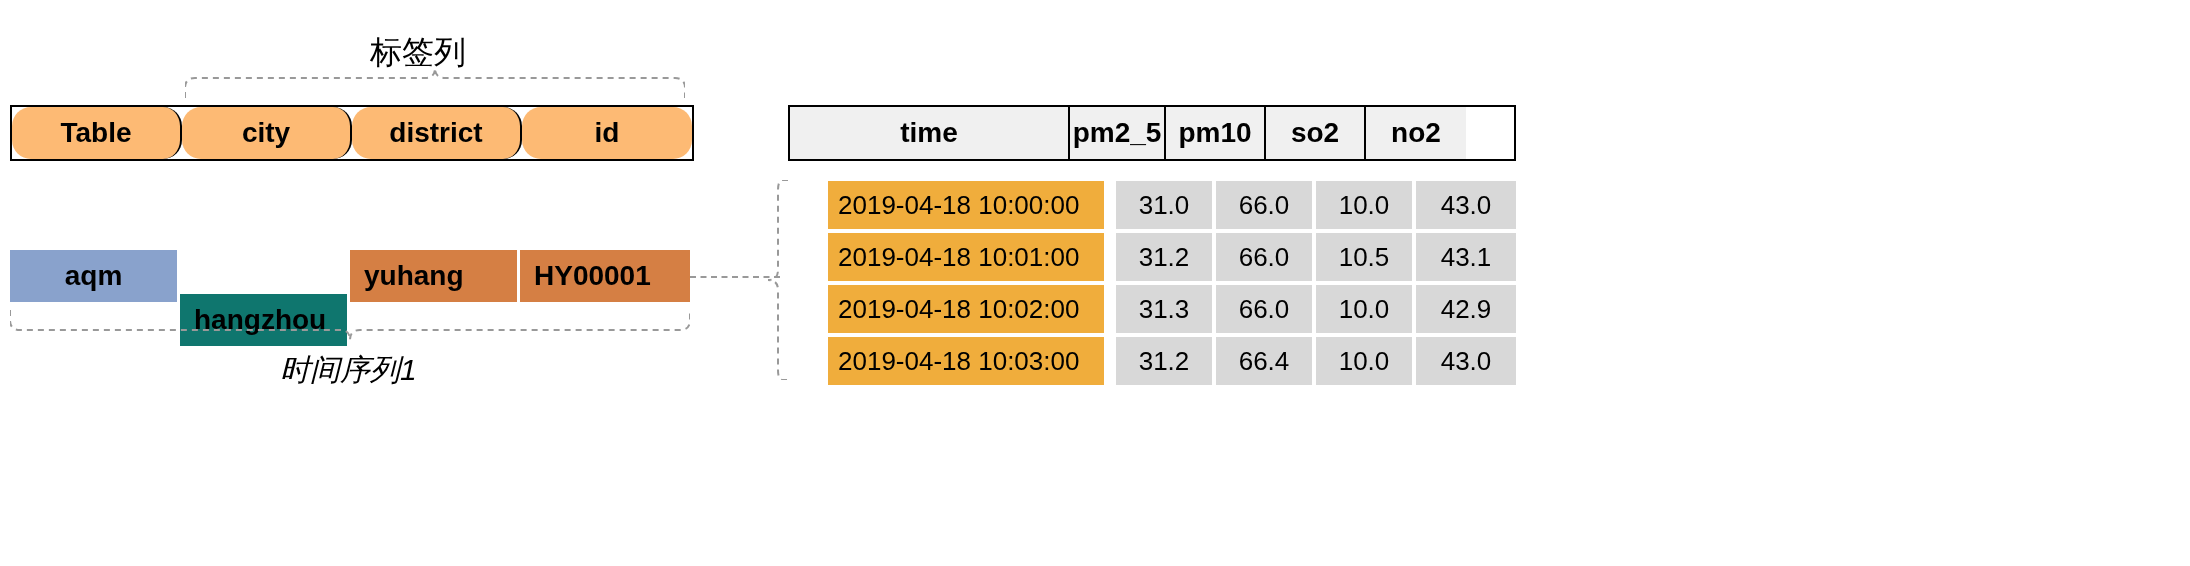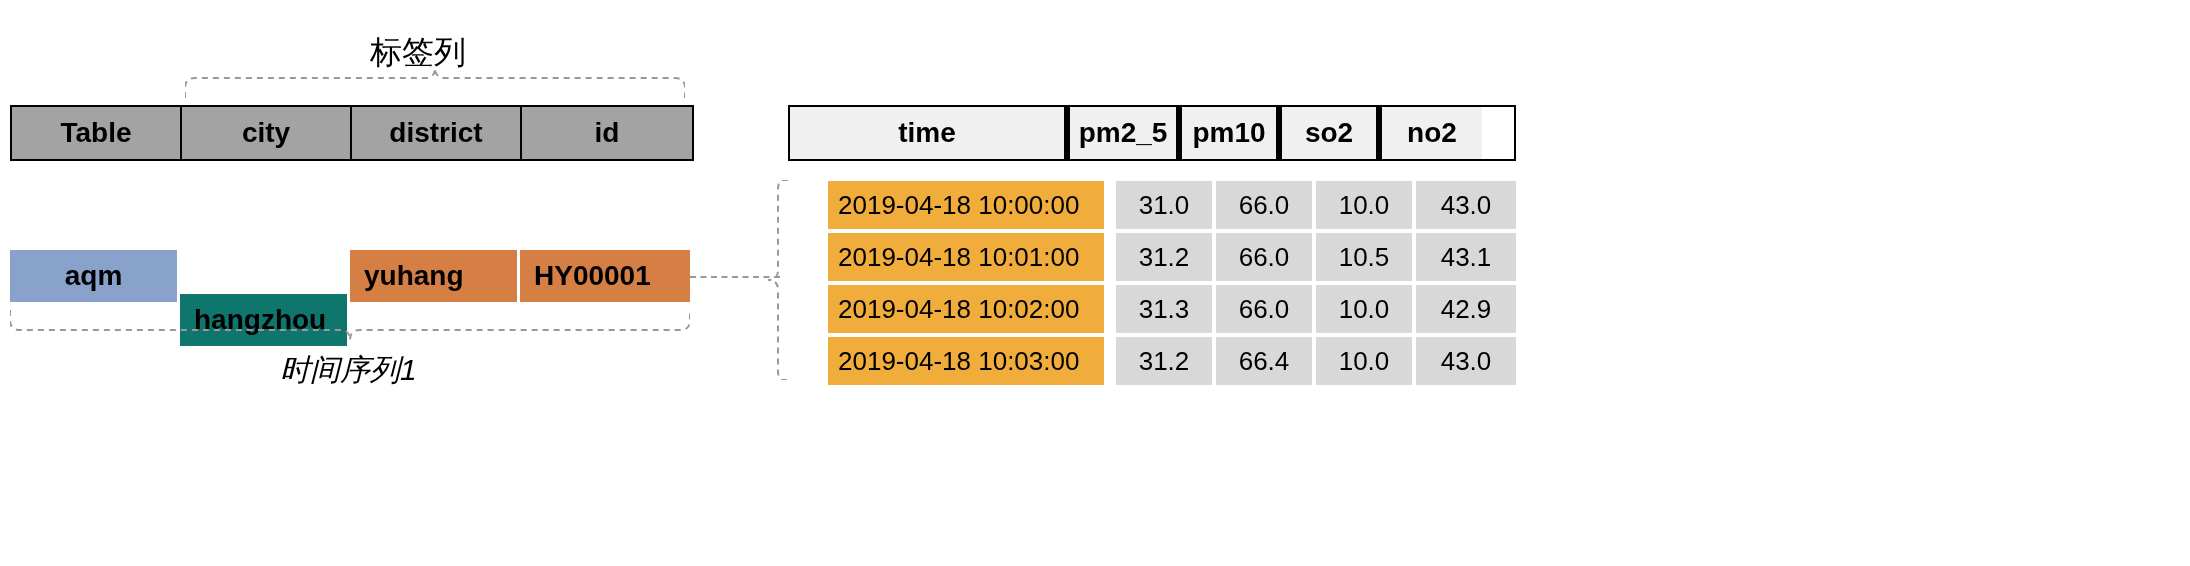--- a/index.html
+++ b/index.html
@@ -40,27 +40,28 @@
 
     
     .left-table-headers {
       position: absolute;
       left: 10px;
       top: 105px;
       display: flex;
       border: 2px solid #000;
     }
     .left-table-headers .cell {
-      background: #a3a3a3;
+      background: #fdba74;
       border-right: 2px solid #000;
       font-weight: bold;
       font-size: 28px;
       text-align: center;
       height: 52px;
       line-height: 52px;
+      border-radius: 19px;
     }
     .left-table-headers .cell:last-child {
       border-right: none;
     }
     .lh-col1 { width: 170px; }
     .lh-col2 { width: 170px; }
     .lh-col3 { width: 170px; }
     .lh-col4 { width: 170px; }
 
     
@@ -110,32 +111,32 @@
       position: absolute;
       left: 788px;
       top: 105px;
     }
     .right-table .header-row {
       display: flex;
       border: 2px solid #000;
     }
     .right-table .header-row .hcell {
       background: #f0f0f0;
-      border-right: 6px solid #000000;
+      border-right: 2px solid #000000;
       font-weight: bold;
       font-size: 28px;
       text-align: center;
       height: 52px;
       line-height: 52px;
     }
     .right-table .header-row .hcell:last-child {
       border-right: none;
     }
     .rh-col1 { width: 280px; }
-    .rh-col2 { width: 112px; }
+    .rh-col2 { width: 96px; }
     .rh-col3 { width: 100px; }
     .rh-col4 { width: 100px; }
     .rh-col5 { width: 100px; }
 
     .right-table .data-rows {
       margin-top: 20px;
       padding-left: 40px;
     }
     .right-table .data-row {
       display: flex;

